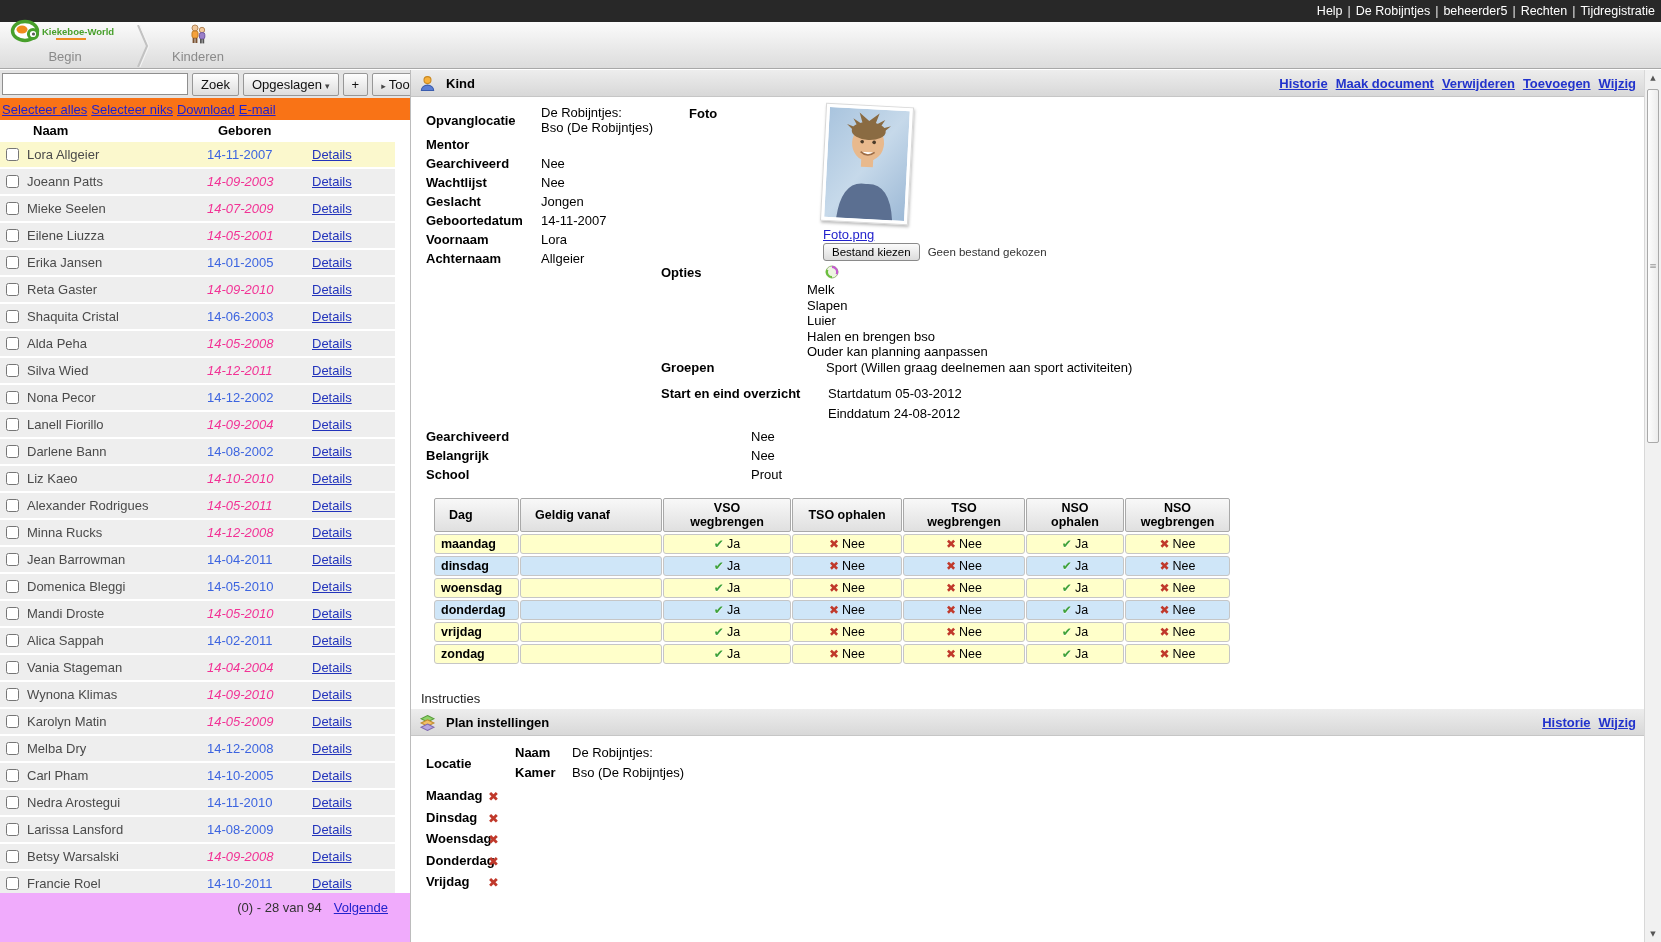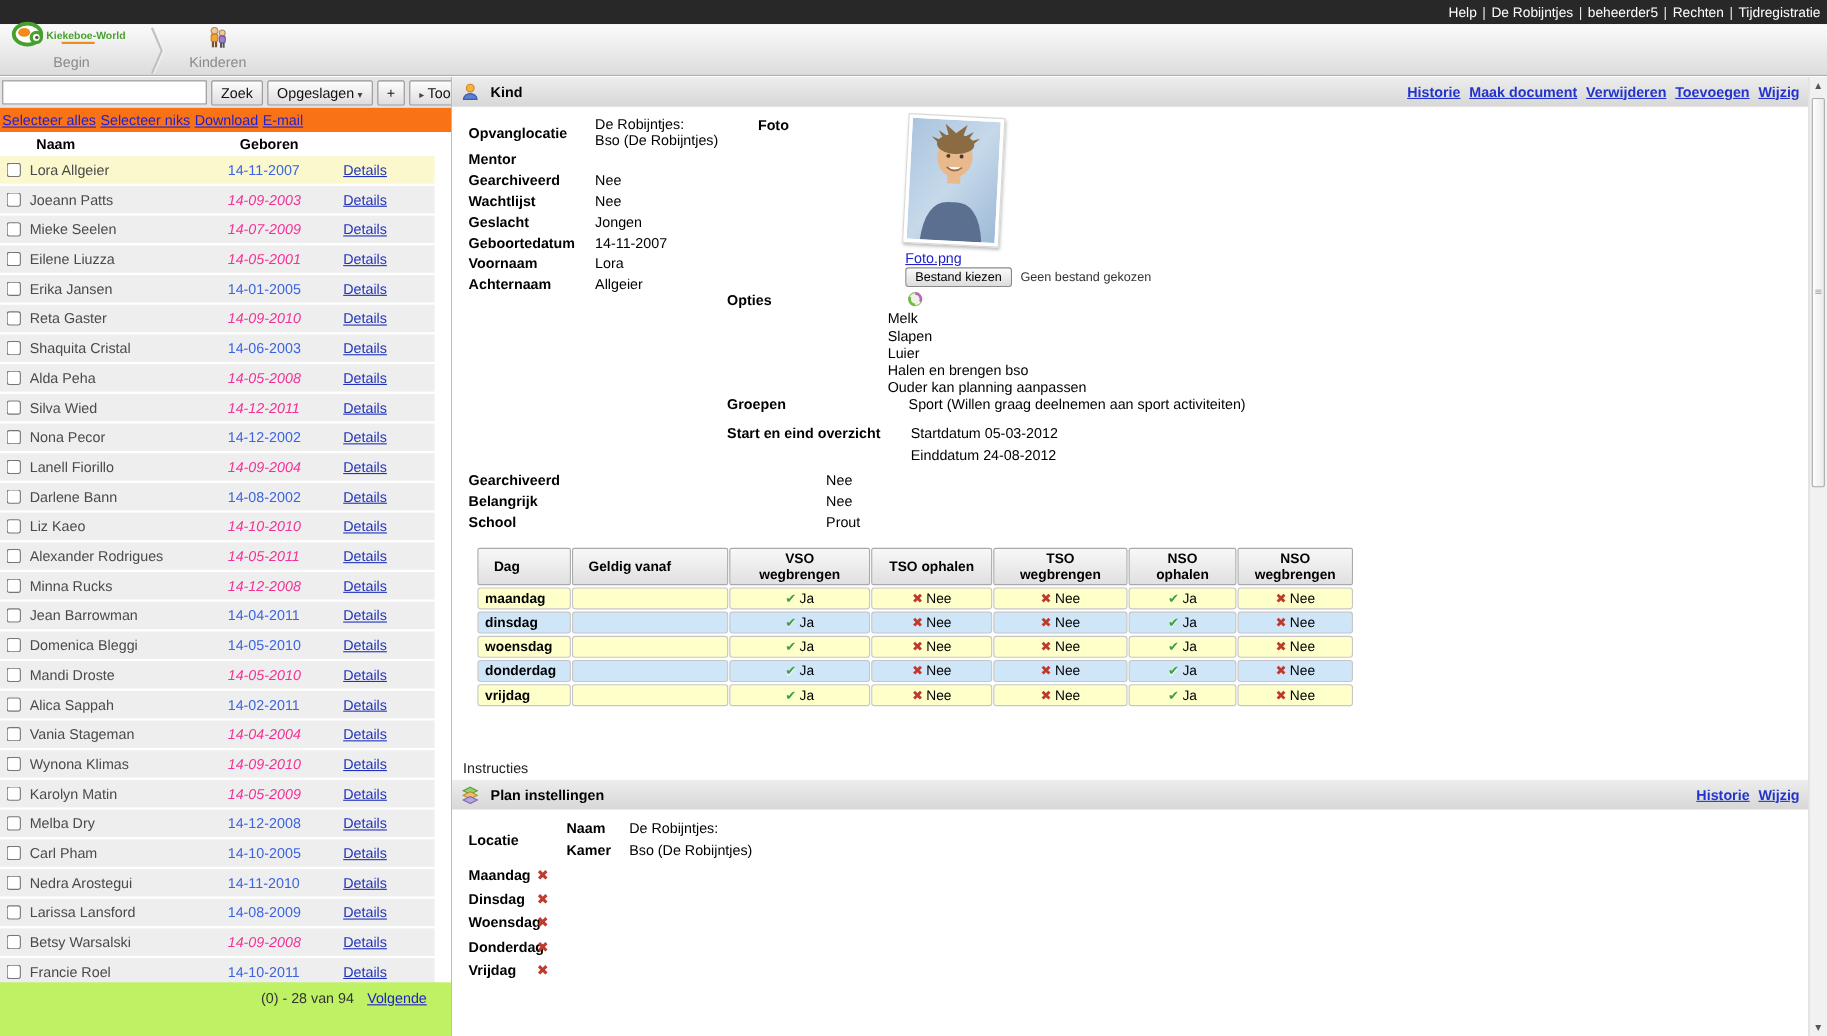--- a/index.html
+++ b/index.html
@@ -48,21 +48,21 @@
   .list-rows { background:#fff; padding-right:15px; }
   .lrow { height:25px; margin-bottom:2px; background:#eeeeee; display:flex; align-items:center; }
   .lrow.selected { background:#fbf8cd; }
   .lrow input[type=checkbox] { width:13px; height:13px; margin:0 8px 0 6px; }
   .lrow .lname { width:180px; color:#4a4a4a; overflow:hidden; white-space:nowrap; }
   .lrow .ldate { width:105px; }
   .lrow .ldate.blue { color:#3c64e0; }
   .lrow .ldate.pink { color:#f23295;font-style:italic; }
   .lrow .ldetails { color:#2233bb; text-decoration:underline; }
 
-  .left-footer { background:#bef264; position:absolute; left:0; right:0; bottom:0; top:823px; }
+  .left-footer { background:#f0abfc; position:absolute; left:0; right:0; bottom:0; top:823px; }
   .pagination { display:flex; justify-content:flex-end; align-items:center; gap:12px;
     height:28px; padding-right:22px; }
   .pagination .pcount { color:#333; }
   .pagination a { color:#2222cc; text-decoration:underline; }
 
   
   .section-bar { height:27px; background:linear-gradient(#ededed,#d8d8d8);
     border-bottom:1px solid #c6c6c6; display:flex; align-items:center; padding:0 8px; }
   .section-bar .s-icon { width:17px; height:17px; margin-right:10px; }
   .section-bar .s-title { font-weight:bold; font-size:13px; }
@@ -559,20 +559,29 @@
           </tr>
           <tr class="yellow">
             <td class="dag">vrijdag</td>
             <td></td>
             <td><span class="check-icon">✔</span>Ja</td>
             <td><span class="cross-icon">✖</span>Nee</td>
             <td><span class="cross-icon">✖</span>Nee</td>
             <td><span class="check-icon">✔</span>Ja</td>
             <td><span class="cross-icon">✖</span>Nee</td>
           </tr>
+          <tr class="yellow">
+            <td class="dag">zondag</td>
+            <td></td>
+            <td><span class="check-icon">✔</span>Ja</td>
+            <td><span class="cross-icon">✖</span>Nee</td>
+            <td><span class="cross-icon">✖</span>Nee</td>
+            <td><span class="check-icon">✔</span>Ja</td>
+            <td><span class="cross-icon">✖</span>Nee</td>
+          </tr>
         </tbody>
       </table>
 
     <div class="instructies">Instructies</div>
   </div>
 
   <div class="section-bar">
     <span class="s-icon">
       <svg width="17" height="17" viewBox="0 0 16 16">
         <polygon points="8,1.5 14,4.5 8,7.5 2,4.5" fill="#8fd36a" stroke="#5a9e3c"></polygon>

